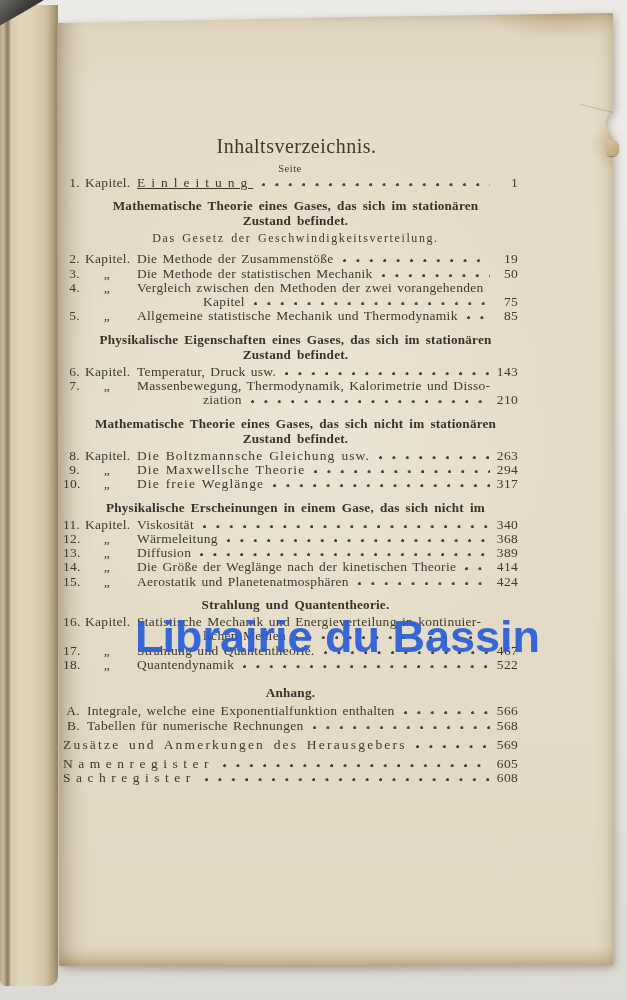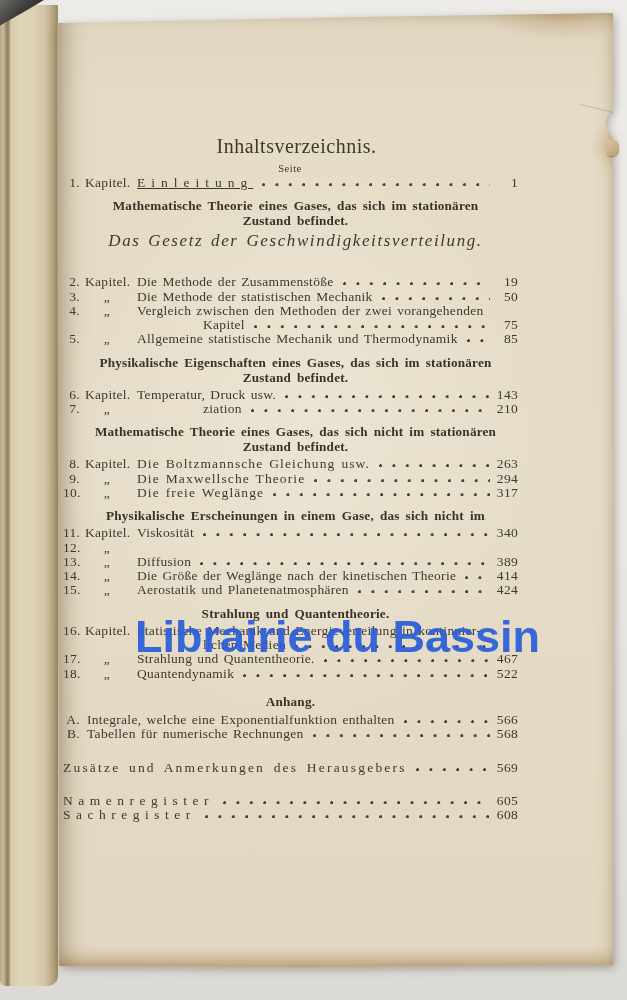--- a/index.html
+++ b/index.html
@@ -54,26 +54,26 @@
   .leader{flex:1 1 12px;height:4px;margin:0 4px 0 9px;align-self:baseline;
     background:radial-gradient(circle at 1.6px 1.7px,rgba(62,56,47,0.95) 1.25px,rgba(0,0,0,0) 1.7px) repeat-x;
     background-size:13.4px 4px;}
   .pagenum{flex:none;min-width:24px;text-align:right;}
   .spread .t{letter-spacing:6px;text-decoration:underline;}
   .semi .t{letter-spacing:1.1px;}
   .spread2 .t{letter-spacing:2.2px;word-spacing:3px;}
   .spread3 .t{letter-spacing:5.5px;}
   .appendix .body{margin-left:7px;}
   .plain{margin-left:0;}
-  .gap{margin-top:19px;}
+  .gap{margin-top:5px;}
   .section{text-align:center;font-weight:bold;font-size:13.2px;line-height:15px;
     margin:8px 0 3px 0;word-spacing:2.5px;letter-spacing:0.2px;padding-left:10px;color:#38322a;}
   .section.anhang{margin:13px 0 4px 0;padding-left:0;word-spacing:1px;}
-  .subsection{text-align:center;font-size:17px;letter-spacing:1.6px;word-spacing:2px;
-    margin:2px 0 24px 0;padding-left:10px;font-style:italic;}
+  .subsection{text-align:center;font-size:12px;letter-spacing:1.6px;word-spacing:2px;
+    margin:2px 0 6px 0;padding-left:10px;}
 
   
   .watermark{position:absolute;left:135px;top:614px;z-index:5;
     font-family:"Liberation Sans","DejaVu Sans",sans-serif;
     font-size:45px;font-weight:600;letter-spacing:0px;line-height:1;opacity:0.93;}
 </style>
 </head>
 <body>
 
 <div class="stage">
@@ -163,20 +163,23 @@
                   <span class="t">Temperatur, Druck usw.</span>
                   <span class="leader"></span>
                   <span class="pagenum">143</span>
                 </div>
               </div>
             </div>
             <div class="entry">
               <span class="num">7.</span>
               <span class="kap ditto">„</span>
               <div class="body">
+                <div class="line">
+                  <span class="t">Massenbewegung, Thermodynamik, Kalorimetrie und Disso-</span>
+                </div>
                 <div class="line cont">
                   <span class="t">ziation</span>
                   <span class="leader"></span>
                   <span class="pagenum">210</span>
                 </div>
               </div>
             </div>
             <div class="section">
               <div>Mathematische Theorie eines Gases, das sich nicht im stationären</div>
               <div>Zustand befindet.</div>
@@ -224,20 +227,27 @@
                 <div class="line">
                   <span class="t">Viskosität</span>
                   <span class="leader"></span>
                   <span class="pagenum">340</span>
                 </div>
               </div>
             </div>
             <div class="entry">
               <span class="num">12.</span>
               <span class="kap ditto">„</span>
+              <div class="body">
+                <div class="line">
+                  <span class="t">Wärmeleitung</span>
+                  <span class="leader"></span>
+                  <span class="pagenum">368</span>
+                </div>
+              </div>
             </div>
             <div class="entry">
               <span class="num">13.</span>
               <span class="kap ditto">„</span>
               <div class="body">
                 <div class="line">
                   <span class="t">Diffusion</span>
                   <span class="leader"></span>
                   <span class="pagenum">389</span>
                 </div>

